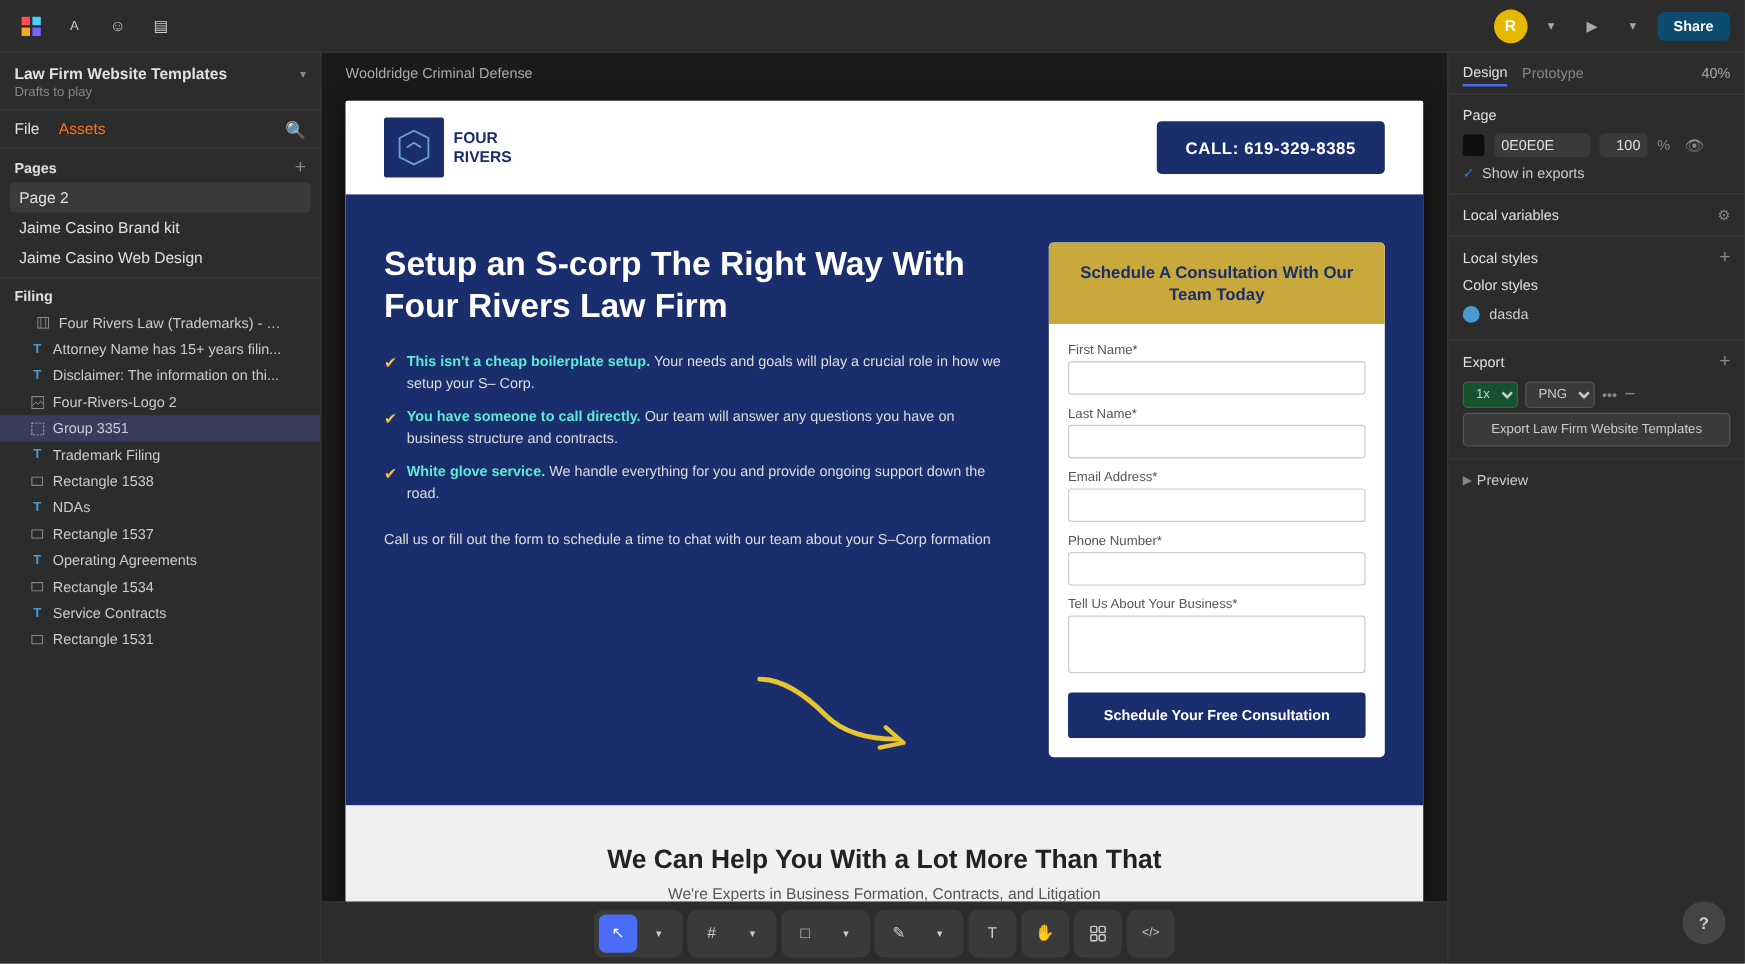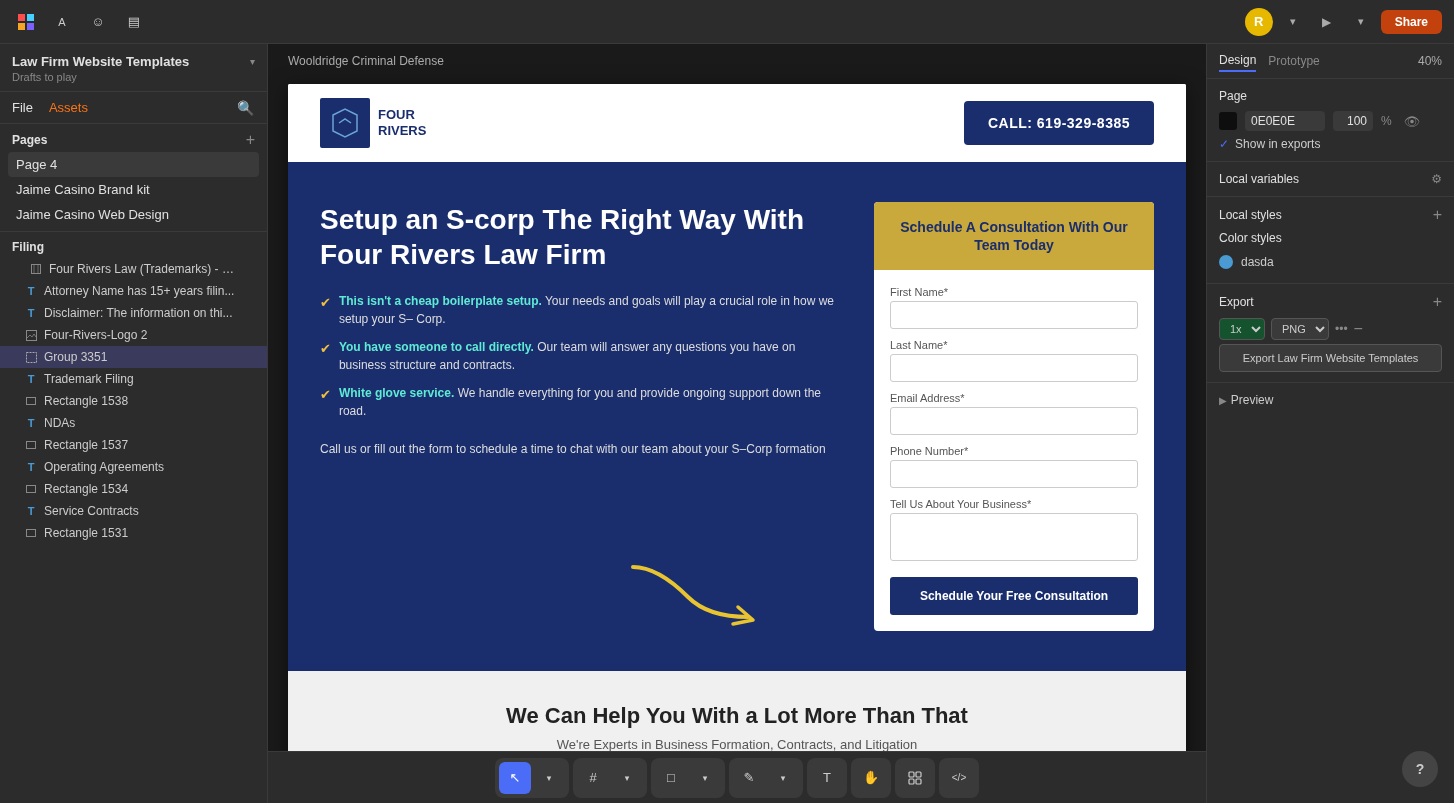--- a/index.html
+++ b/index.html
@@ -6,21 +6,21 @@
     body { font-family: -apple-system, BlinkMacSystemFont, 'Segoe UI', sans-serif; background: #1e1e1e; display: flex; flex-direction: column; height: 100vh; overflow: hidden; color: #333; }
 
     
     .top-bar { height: 44px; background: #2c2c2c; display: flex; align-items: center; justify-content: space-between; padding: 0 12px; border-bottom: 1px solid #3a3a3a; flex-shrink: 0; }
     .top-bar-left { display: flex; align-items: center; gap: 8px; }
     .top-bar-center { display: flex; align-items: center; gap: 6px; }
     .app-icon { width: 28px; height: 28px; display: flex; align-items: center; justify-content: center; color: #aaa; font-size: 14px; cursor: pointer; }
     .top-bar-tool-btn { width: 28px; height: 28px; display: flex; align-items: center; justify-content: center; color: #aaa; font-size: 14px; cursor: pointer; border-radius: 4px; }
     .avatar-btn { width: 28px; height: 28px; background: #e6b800; border-radius: 50%; display: flex; align-items: center; justify-content: center; color: #fff; font-weight: 700; font-size: 13px; cursor: pointer; }
     .play-btn { width: 28px; height: 28px; display: flex; align-items: center; justify-content: center; color: #aaa; font-size: 12px; cursor: pointer; }
-    .share-btn { background: #c2410c; color: #fff; border: none; border-radius: 6px; padding: 5px 14px; font-size: 12px; font-weight: 600; cursor: pointer; }
+    .share-btn { background: #0c4a6e; color: #fff; border: none; border-radius: 6px; padding: 5px 14px; font-size: 12px; font-weight: 600; cursor: pointer; }
 
     
     .main { display: flex; flex: 1; overflow: hidden; }
 
     
     .left-panel { width: 268px; background: #2c2c2c; border-right: 1px solid #3a3a3a; display: flex; flex-direction: column; flex-shrink: 0; overflow: hidden; }
 
     
     .project-header { padding: 10px 12px 8px; border-bottom: 1px solid #3a3a3a; }
     .project-title-row { display: flex; align-items: center; justify-content: space-between; margin-bottom: 2px; }
@@ -195,21 +195,21 @@
       <span class="file-tab">File</span>
       <span class="assets-tab">Assets</span>
       <span class="search-icon-right">🔍</span>
     </div>
 
     <div class="section-header">
       <span class="section-label">Pages</span>
       <span class="add-btn">+</span>
     </div>
     <div class="page-list">
-      <div class="page-item active">Page 4</div>
+      <div class="page-item active">Page 2</div>
       <div class="page-item">Jaime Casino Brand kit</div>
       <div class="page-item">Jaime Casino Web Design</div>
     </div>
 
     <div class="layers-section">
       <div class="layers-header">
         <span class="section-label">Filing</span>
       </div>
 
       <div class="layer-item">

